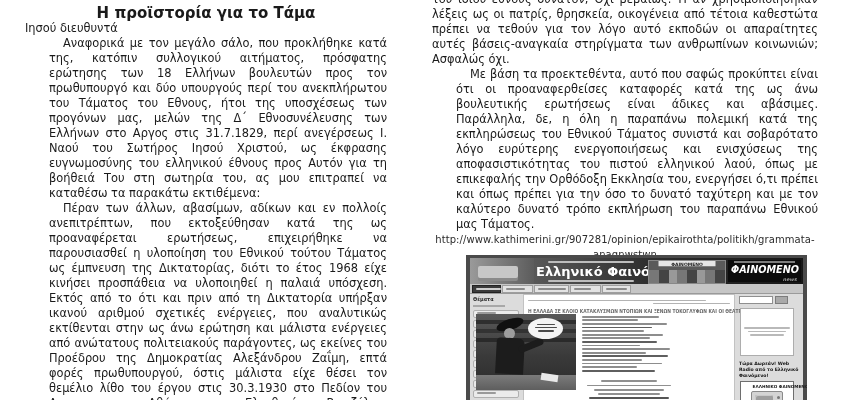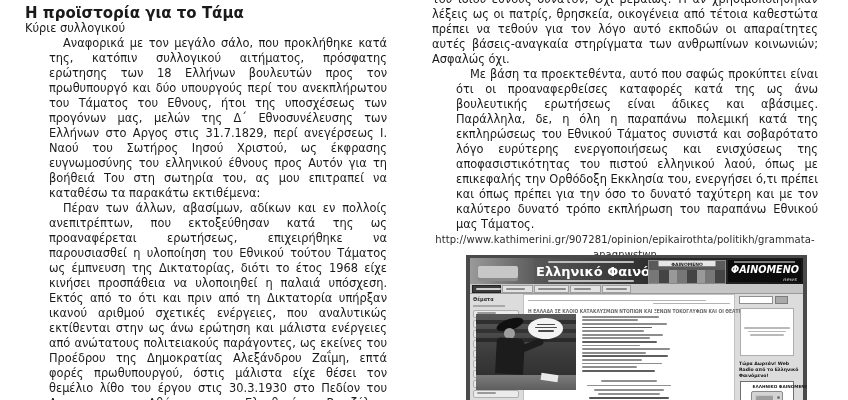--- a/index.html
+++ b/index.html
@@ -8,21 +8,21 @@
     background:#ffffff;
     font-family:"DejaVu Sans","Liberation Sans",sans-serif;
     color:#1a1a1a;
   }
   
   .col{position:absolute;font-size:11.4px;line-height:15px;text-align:justify;}
   .col p{margin:0;}
   .col p.indent{text-indent:14px;margin-left:24px;}
   #left-col{left:25px;top:6px;width:362px;}
   #right-col{left:432px;top:-8px;width:386px;}
-  .doc-title{font-size:15px;font-weight:bold;text-align:left;margin:0 0 13px 0;text-indent:0;}
+  .doc-title{font-size:15px;font-weight:bold;text-align:center;margin:0 0 13px 0;text-indent:0;}
   .salutation{text-indent:0;}
   .signature{font-weight:bold;text-align:right;margin-top:0;}
   .src-url{font-size:10px;text-align:center;margin-top:10px;color:#2b2b2b;letter-spacing:0.1px;}
   
   #embed{position:absolute;left:466px;top:255px;width:341px;height:145px;background:#4a4a4a;overflow:hidden;}
   #embed-page{position:absolute;left:4px;top:3px;width:333px;height:200px;background:#dcdcdc;}
   
   #embed-banner{position:absolute;left:0;top:0;width:333px;height:26px;background:linear-gradient(90deg,#6f6f6f,#2d2d2d 55%,#161616);}
   #banner-photo{position:absolute;left:0;top:0;width:64px;height:26px;background:linear-gradient(90deg,#9a9a9a,#5c5c5c);overflow:hidden;}
   #banner-photo .ruin{position:absolute;left:8px;top:8px;width:40px;height:12px;background:#c7c7c7;border-radius:2px;box-shadow:0 3px 0 #8a8a8a;}
@@ -85,21 +85,21 @@
   .tv-icon{width:30px;height:20px;background:#d4d4d4;border:1px solid #8a8a8a;border-radius:2px;margin:2px auto 0 auto;position:relative;}
   .tv-icon .screen{position:absolute;left:3px;top:3px;width:18px;height:13px;background:#9e9e9e;border-radius:2px;box-shadow:inset 1px 1px 0 #c9c9c9;}
   .tv-icon .knob{position:absolute;right:2px;top:4px;width:3px;height:3px;background:#777;border-radius:50%;box-shadow:0 5px 0 #777;}
   .sk{border-radius:1px;}
 </style>
 </head>
 <body>
 
 <div class="col" id="left-col">
   <p class="doc-title">Η προϊστορία για το Τάμα</p>
-  <p class="salutation">Κύριε συλλογικού</p>
+  <p class="salutation">Ιησού διευθυντά</p>
   <p class="indent">Αναφορικά με τον μεγάλο σάλο, που προκλήθηκε κατά της, κατόπιν συλλογικού αιτήματος, πρόσφατης ερώτησης των 18 Ελλήνων βουλευτών προς τον πρωθυπουργό και δύο υπουργούς περί του ανεκπλήρωτου του Τάματος του Εθνους, ήτοι της υποσχέσεως των προγόνων μας, μελών της Δ΄ Εθνοσυνέλευσης των Ελλήνων στο Αργος στις 31.7.1829, περί ανεγέρσεως Ι. Ναού του Σωτήρος Ιησού Χριστού, ως έκφρασης ευγνωμοσύνης του ελληνικού έθνους προς Αυτόν για τη βοήθειά Του στη σωτηρία του, ας μου επιτραπεί να καταθέσω τα παρακάτω εκτιθέμενα:</p>
   <p class="indent">Πέραν των άλλων, αβασίμων, αδίκων και εν πολλοίς ανεπιτρέπτων, που εκτοξεύθησαν κατά της ως προαναφέρεται ερωτήσεως, επιχειρήθηκε να παρουσιασθεί η υλοποίηση του Εθνικού τούτου Τάματος ως έμπνευση της Δικτατορίας, διότι το έτος 1968 είχε κινήσει προσπάθεια να υλοποιηθεί η παλαιά υπόσχεση. Εκτός από το ότι και πριν από τη Δικτατορία υπήρξαν ικανού αριθμού σχετικές ενέργειες, που αναλυτικώς εκτίθενται στην ως άνω ερώτηση και μάλιστα ενέργειες από ανώτατους πολιτειακούς παράγοντες, ως εκείνες του Προέδρου της Δημοκρατίας Αλεξάνδρου Ζαΐμη, επτά φορές πρωθυπουργού, όστις μάλιστα είχε θέσει τον θεμέλιο λίθο του έργου στις 30.3.1930 στο Πεδίον του Αρεως στην Αθήνα, των Ελευθερίου Βενιζέλου, Θεμιστοκλή Σοφούλη κ.ά., η παραπάνω «σύνδεση» του Εθνικού Τάματος με τη Δικτατορία είναι κάτι που συνιστά παντελώς ανυπόστατο λογικώς, άμα δε και ουσιαστικώς, επιχείρημα ματαιώσεως</p>
 </div>
 
 <div class="col" id="right-col">
   <p>του ιδίου έθνους δυνατόν; Όχι βεβαίως. Ή αν χρησιμοποιήθηκαν λέξεις ως οι πατρίς, θρησκεία, οικογένεια από τέτοια καθεστώτα πρέπει να τεθούν για τον λόγο αυτό εκποδών οι απαραίτητες αυτές βάσεις-αναγκαία στηρίγματα των ανθρωπίνων κοινωνιών; Ασφαλώς όχι.</p>
   <p class="indent">Με βάση τα προεκτεθέντα, αυτό που σαφώς προκύπτει είναι ότι οι προαναφερθείσες καταφορές κατά της ως άνω βουλευτικής ερωτήσεως είναι άδικες και αβάσιμες. Παράλληλα, δε, η όλη η παραπάνω πολεμική κατά της εκπληρώσεως του Εθνικού Τάματος συνιστά και σοβαρότατο λόγο ευρύτερης ενεργοποιήσεως και ενισχύσεως της αποφασιστικότητας του πιστού ελληνικού λαού, όπως με επικεφαλής την Ορθόδοξη Εκκλησία του, ενεργήσει ό,τι πρέπει και όπως πρέπει για την όσο το δυνατό ταχύτερη και με τον καλύτερο δυνατό τρόπο εκπλήρωση του παραπάνω Εθνικού μας Τάματος.</p>
   <p class="src-url">http://www.kathimerini.gr/907281/opinion/epikairothta/politikh/grammata-anagnwstwn</p>
 </div>
 

